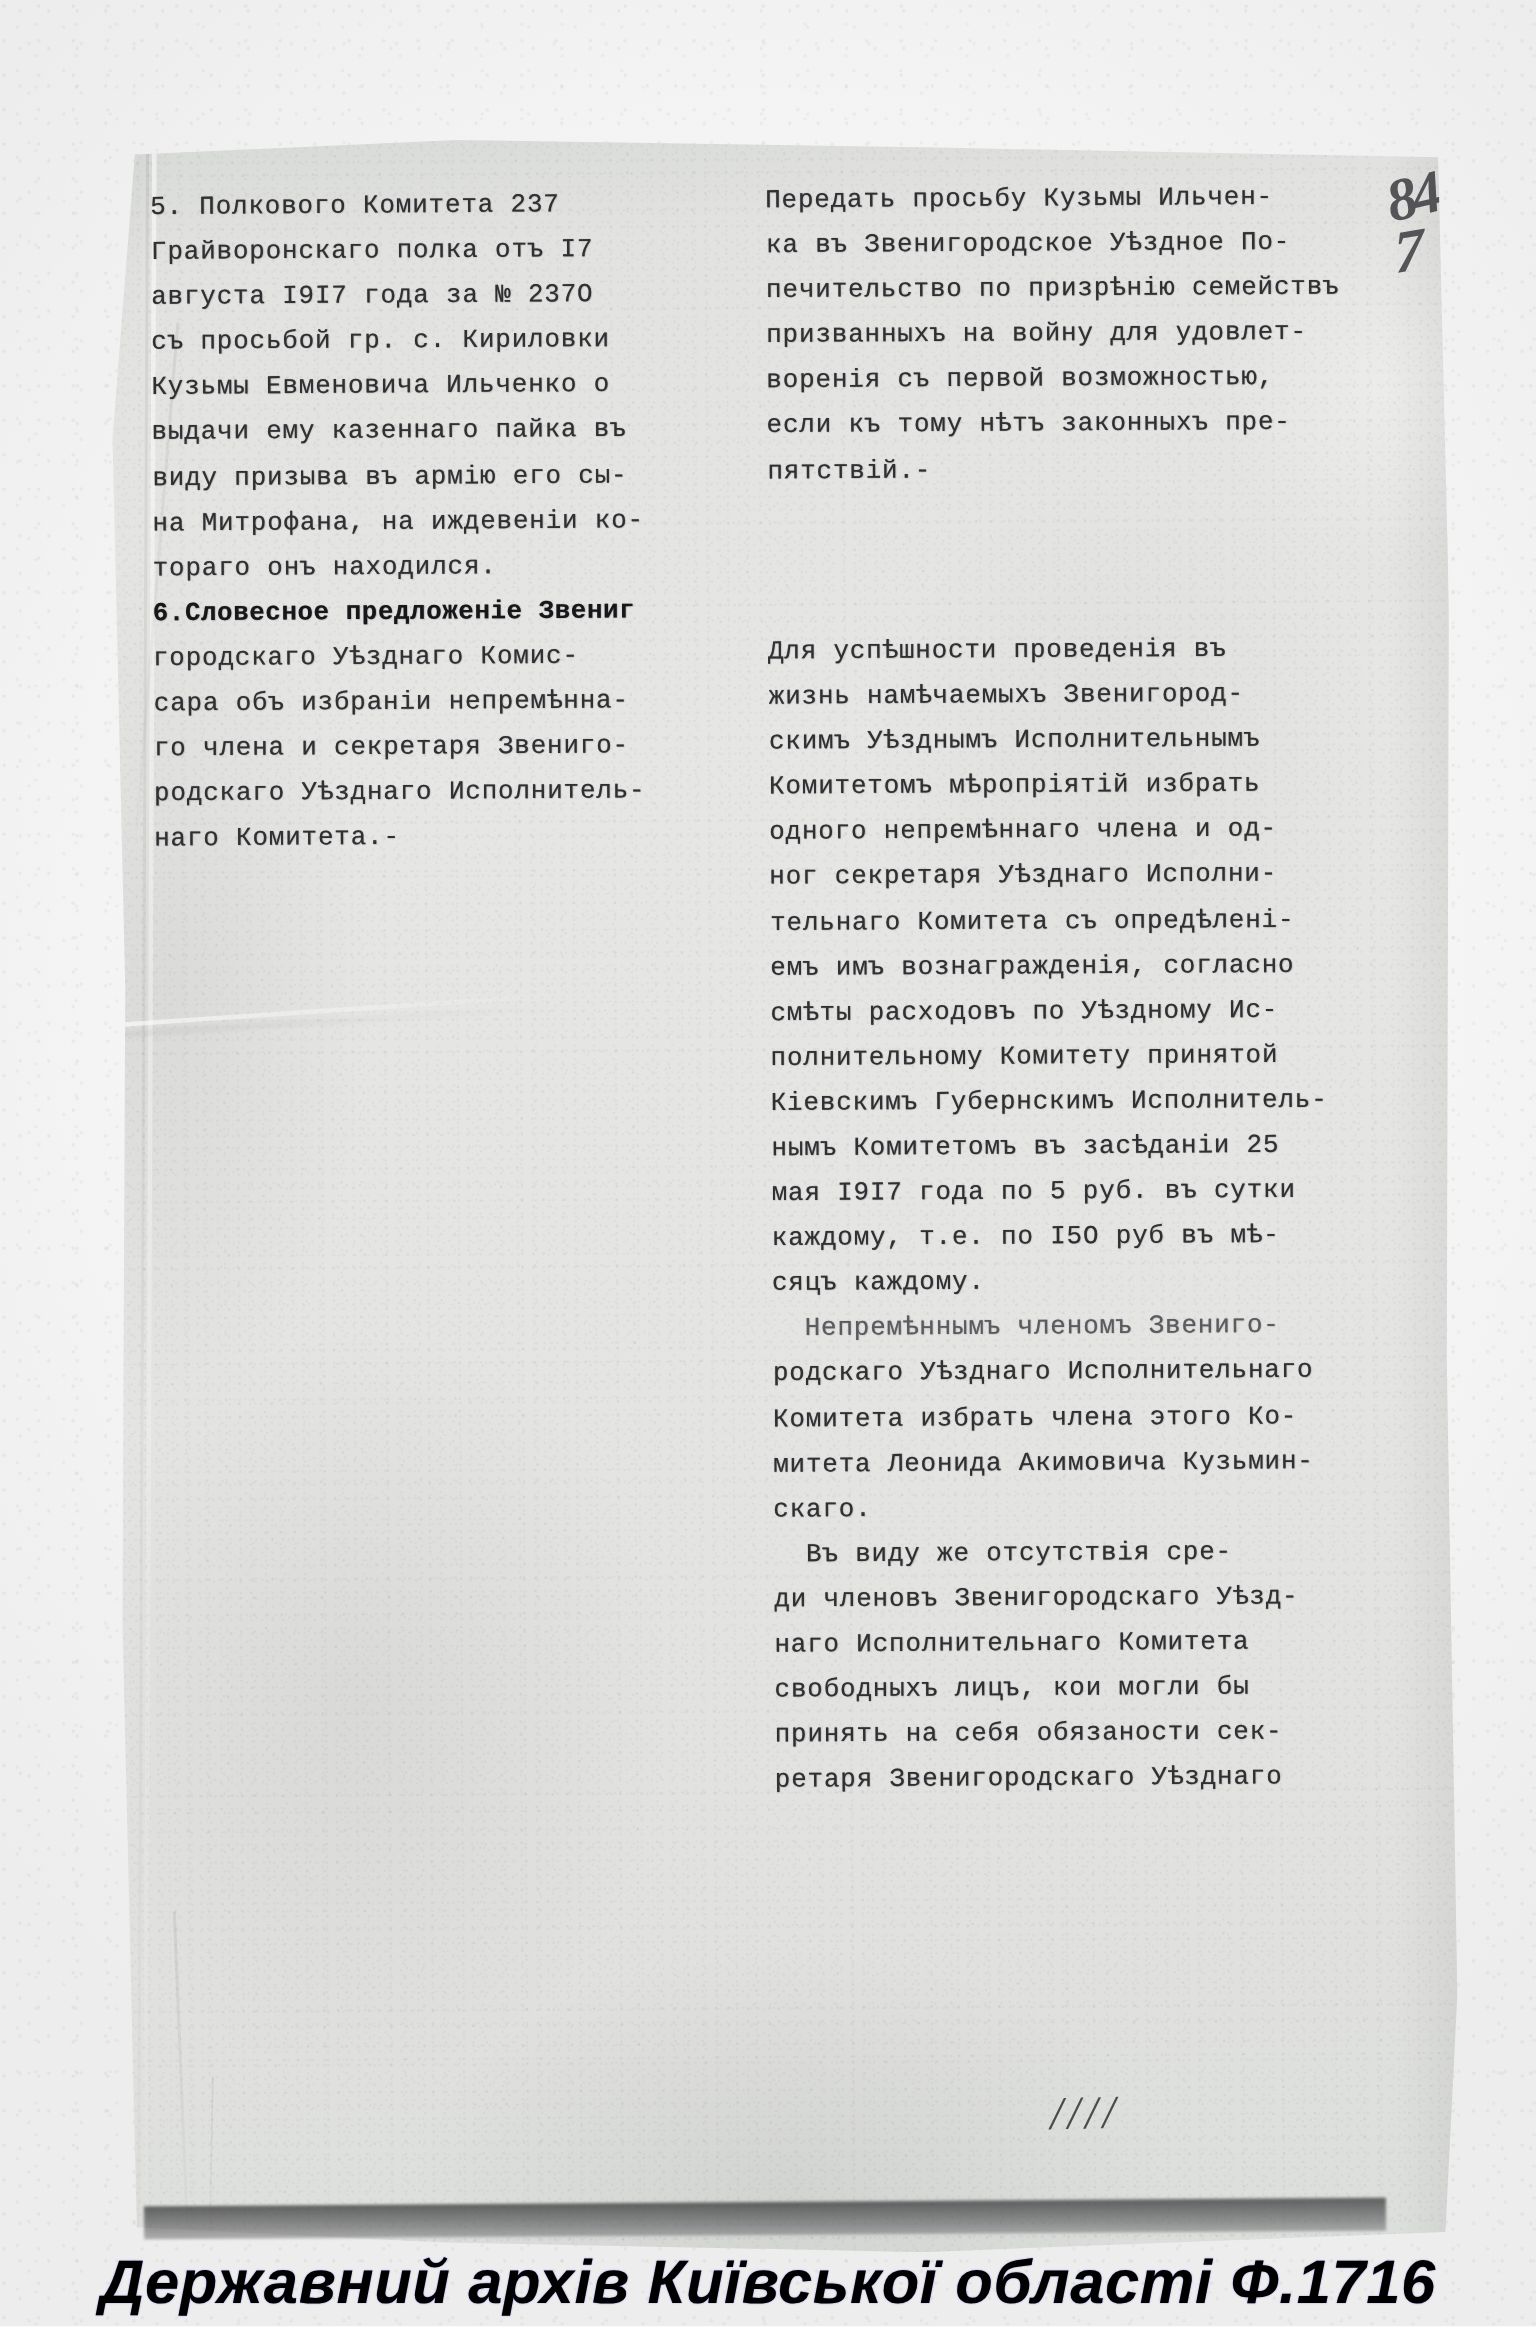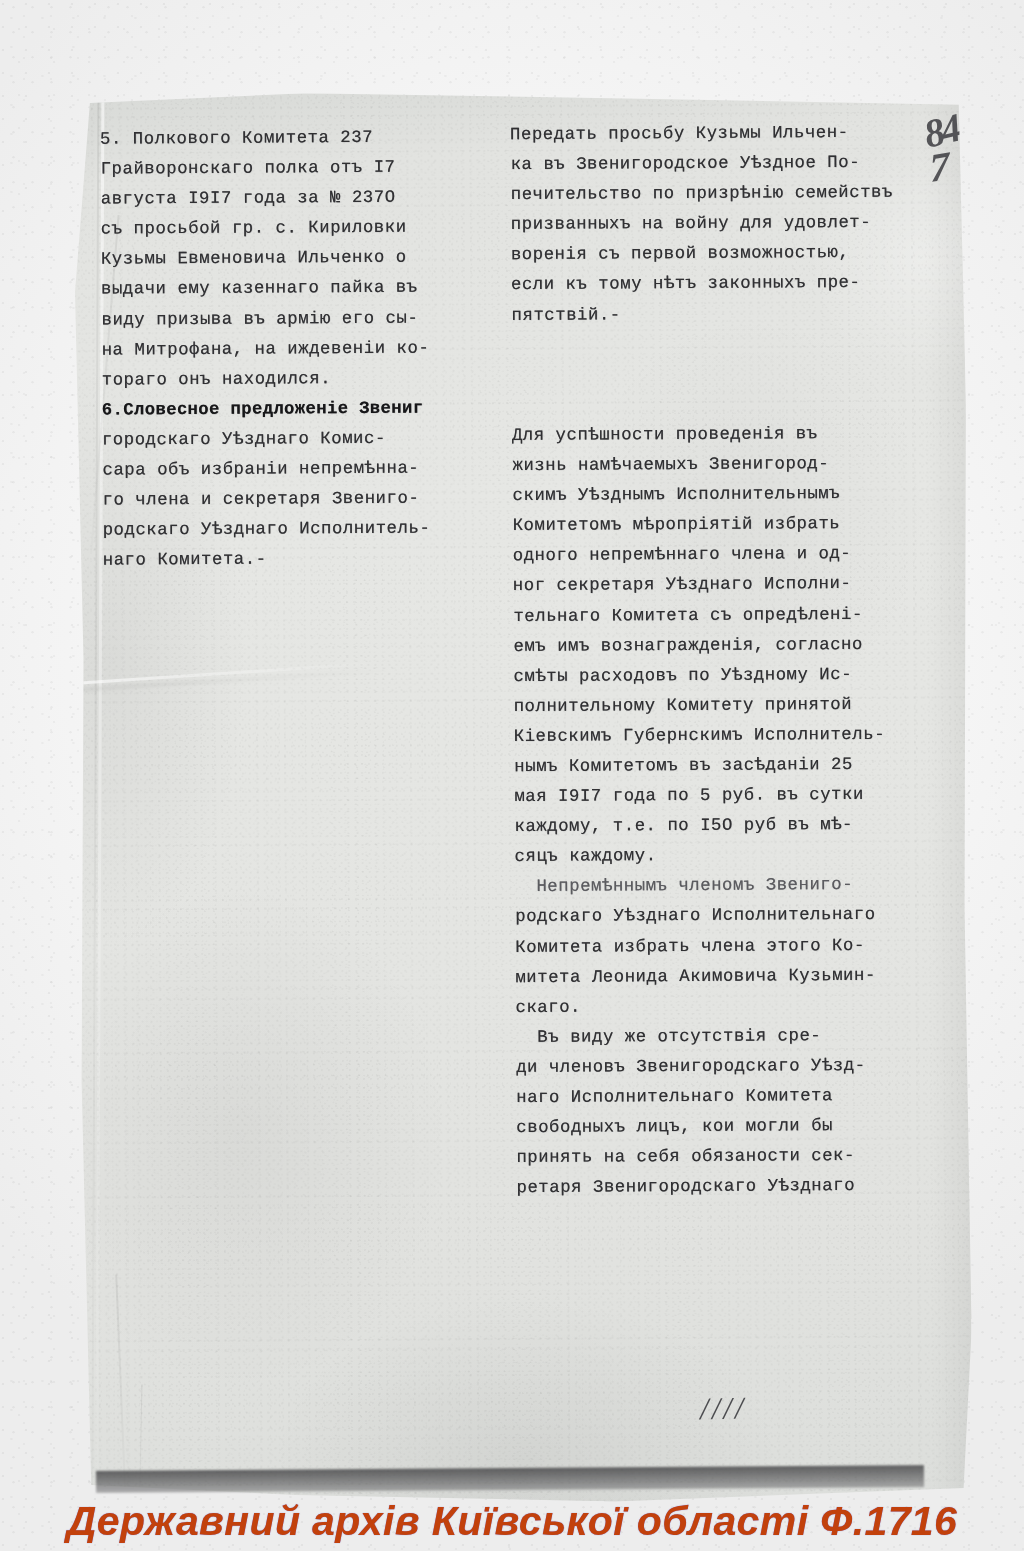--- a/index.html
+++ b/index.html
@@ -165,21 +165,21 @@
   #archive-watermark {
     position: absolute;
     left: 0; right: 0;
     bottom: 6px;
     text-align: center;
     font-family: "Liberation Sans", "DejaVu Sans", sans-serif;
     font-weight: 700;
     font-style: italic;
     font-size: 41px;
     letter-spacing: .4px;
-    color: #c2410c;
+    color: #000000;
     text-shadow: 0 0 1px rgba(20,20,230,.55);
     z-index: 40;
     white-space: nowrap;
   }
 
   
   #desk-band {
     position: absolute;
     left: 96px; top: 1468px;
     width: 828px; height: 22px;

